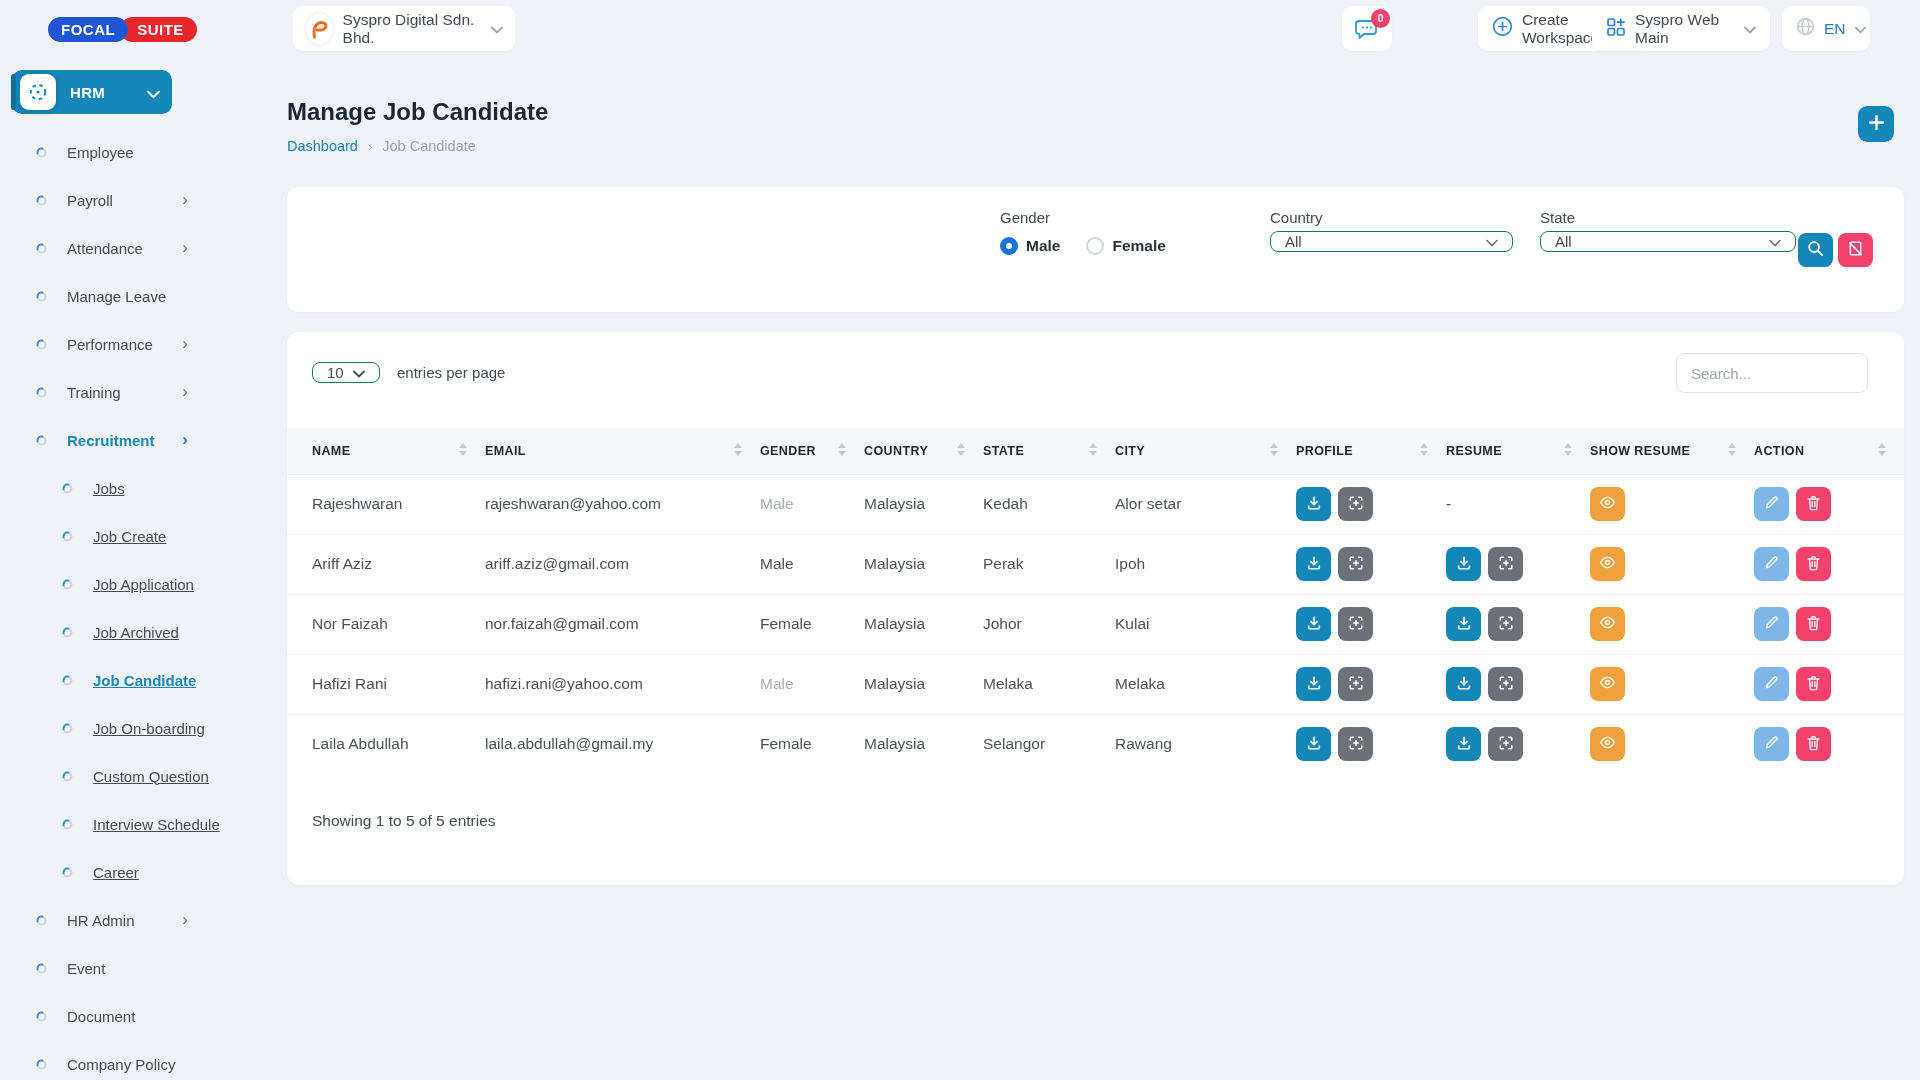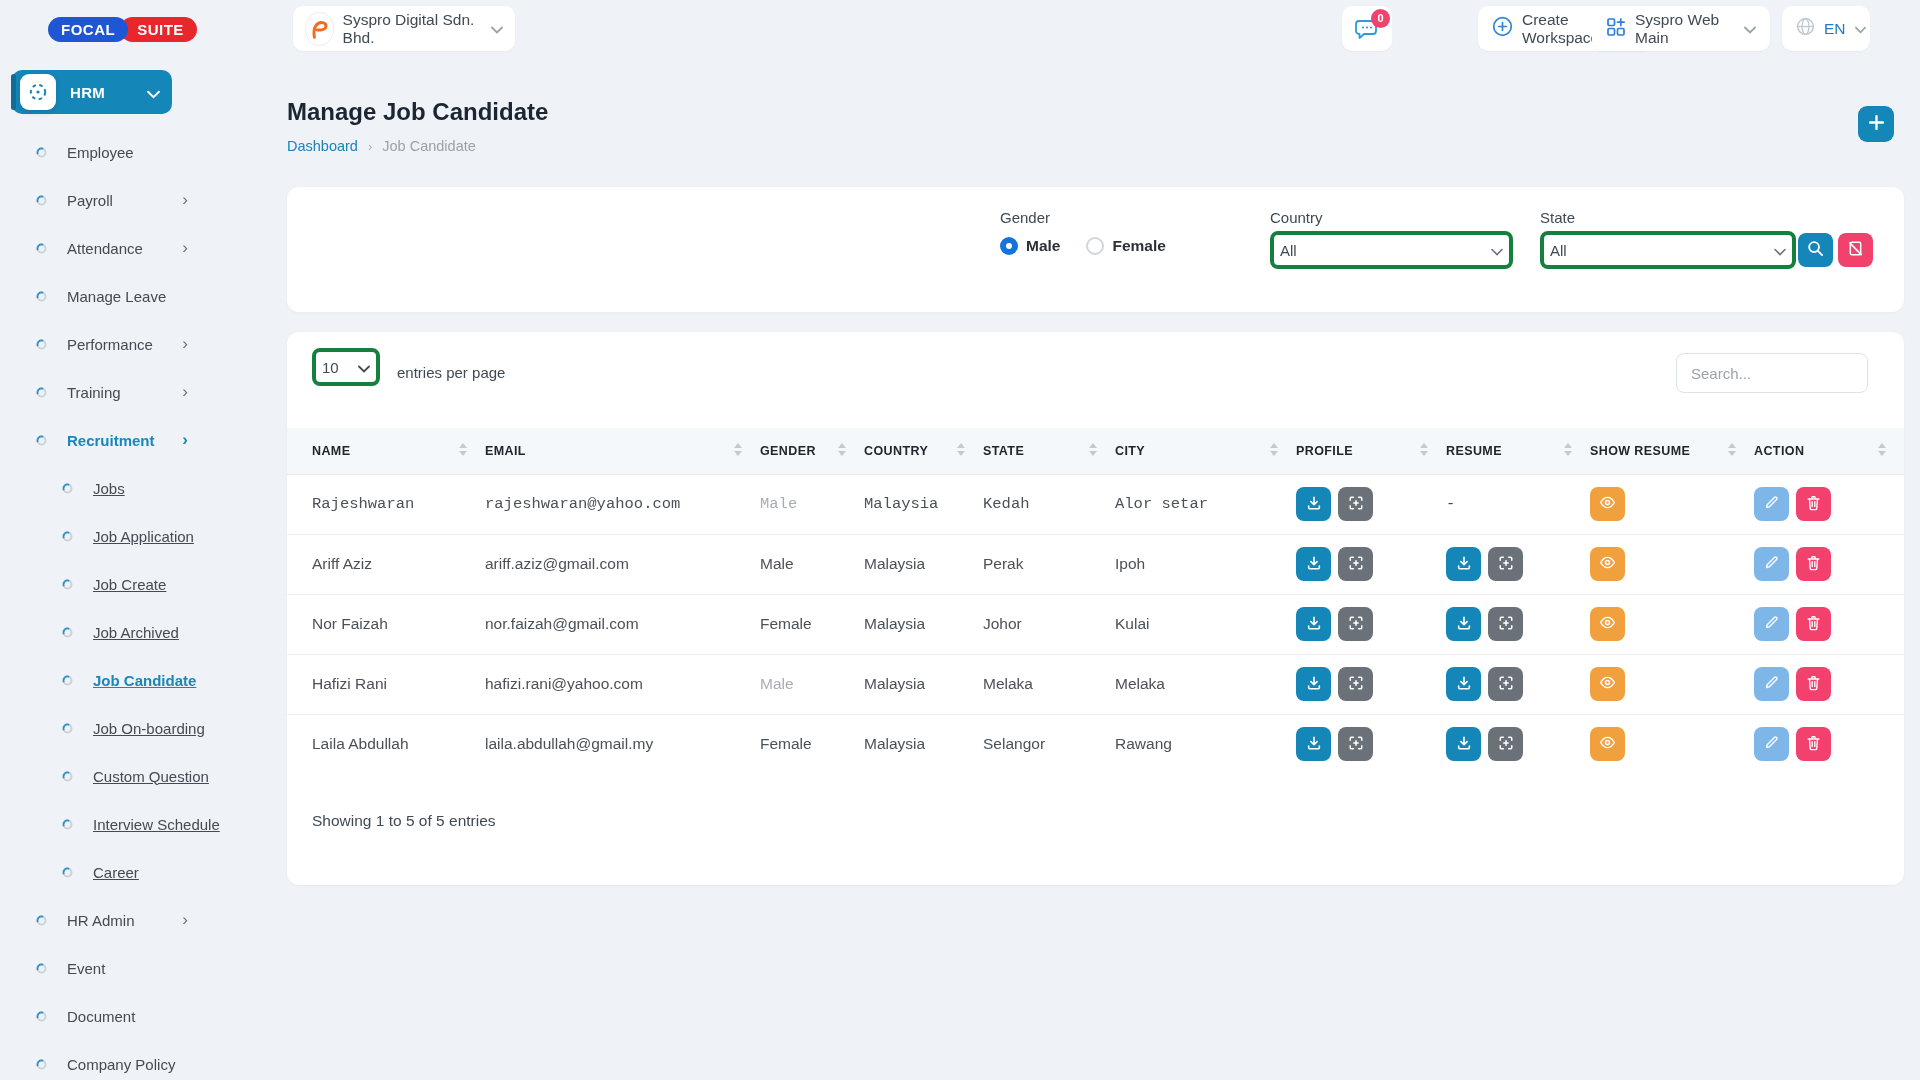--- a/index.html
+++ b/index.html
@@ -70,22 +70,22 @@
 
   .f-label { position:absolute; font-size:15px; color:#3f4a54; top:22px; }
   .radio-row { position:absolute; top:50px; display:flex; gap:26px; }
   .radio-opt { display:flex; align-items:center; gap:8px; font-size:15.5px; font-weight:bold;
     color:#2b3138; cursor:pointer; }
   .radio { width:18px; height:18px; border-radius:50%; border:2px solid #cfd6dd; background:#fff; }
   .radio.checked { border:none; background:#1673dd; position:relative; }
   .radio.checked::after { content:""; position:absolute; left:6px; top:6px; width:6px; height:6px;
     border-radius:50%; background:#fff; }
 
-  .select { position:absolute; top:44px; height:38px; border:4px solid #15803d; border-radius:8px;
-    background:#fff; display:flex; align-items:center; padding:0 6px; font-size:15px;
+  .select { position:absolute; top:44px; height:21px; border:1px solid #15803d; border-radius:8px;
+    background:#fff; display:flex; align-items:center; padding:0 14px; font-size:15px;
     color:#3f4a54; cursor:pointer; }
   .select .sel-chev { margin-left:auto; }
 
   .icon-btn { border:none; border-radius:8px; width:35px; height:34px; display:inline-flex;
     align-items:center; justify-content:center; cursor:pointer; color:#fff; }
   .btn-search { position:absolute; left:1511px; top:46px; background:#1486b8; }
   .btn-reset  { position:absolute; left:1551px; top:46px; background:#f1416c; }
 
   
   .entries-select { left:25px; top:23px; width:68px; }
@@ -97,21 +97,21 @@
 
   table { position:absolute; left:0; top:96px; width:1617px; border-collapse:collapse; table-layout:fixed; }
   thead th { background:#f5f8fa; height:46px; text-align:left; font-size:12.5px; font-weight:bold;
     text-transform:uppercase; letter-spacing:.4px; color:#20262e; position:relative; cursor:pointer; }
   th .sort { position:absolute; right:18px; top:15px; display:flex; flex-direction:column; gap:3px; }
   .caret-up { width:0; height:0; border-left:4px solid transparent; border-right:4px solid transparent;
     border-bottom:5px solid #c3cad2; }
   .caret-dn { width:0; height:0; border-left:4px solid transparent; border-right:4px solid transparent;
     border-top:5px solid #c3cad2; }
   tbody td { height:60px; font-size:15.5px; color:#4b5158; border-top:1px solid #eef0f3; }
-  tbody tr:first-child td { border-top:1px solid #e7ebef;font-family:Liberation Mono, monospace; }
+  tbody tr:first-child td { border-top:1px solid #e7ebef; }
   th.first, td.first { padding-left:25px; }
   td.muted { color:#a7adb4; }
   .cell-btns { display:flex; gap:7px; }
   .b-download { background:#1486b8; }
   .b-scan { background:#6b7178; }
   .b-eye { background:#f0a13d; }
   .b-edit { background:#7eb7e7; }
   .b-del { background:#f1416c; }
   .dash { color:#3f4a54; }
 
@@ -274,28 +274,28 @@
           <circle cx="5.5" cy="5.5" r="4" stroke="#c9d2da" stroke-width="1.8" fill="none"></circle>
           <path d="M1.6 6.5 A4 4 0 0 1 6.5 1.6" stroke="#3a8fc0" stroke-width="1.8" fill="none" stroke-linecap="round"></path>
         </svg>
         <span>Jobs</span>
       </div>
       <div class="menu-item sub">
         <svg class="bullet" width="11" height="11" viewBox="0 0 11 11" fill="none">
           <circle cx="5.5" cy="5.5" r="4" stroke="#c9d2da" stroke-width="1.8" fill="none"></circle>
           <path d="M1.6 6.5 A4 4 0 0 1 6.5 1.6" stroke="#3a8fc0" stroke-width="1.8" fill="none" stroke-linecap="round"></path>
         </svg>
+        <span>Job Create</span>
+      </div>
+      <div class="menu-item sub">
+        <svg class="bullet" width="11" height="11" viewBox="0 0 11 11" fill="none">
+          <circle cx="5.5" cy="5.5" r="4" stroke="#c9d2da" stroke-width="1.8" fill="none"></circle>
+          <path d="M1.6 6.5 A4 4 0 0 1 6.5 1.6" stroke="#3a8fc0" stroke-width="1.8" fill="none" stroke-linecap="round"></path>
+        </svg>
         <span>Job Application</span>
-      </div>
-      <div class="menu-item sub">
-        <svg class="bullet" width="11" height="11" viewBox="0 0 11 11" fill="none">
-          <circle cx="5.5" cy="5.5" r="4" stroke="#c9d2da" stroke-width="1.8" fill="none"></circle>
-          <path d="M1.6 6.5 A4 4 0 0 1 6.5 1.6" stroke="#3a8fc0" stroke-width="1.8" fill="none" stroke-linecap="round"></path>
-        </svg>
-        <span>Job Create</span>
       </div>
       <div class="menu-item sub">
         <svg class="bullet" width="11" height="11" viewBox="0 0 11 11" fill="none">
           <circle cx="5.5" cy="5.5" r="4" stroke="#c9d2da" stroke-width="1.8" fill="none"></circle>
           <path d="M1.6 6.5 A4 4 0 0 1 6.5 1.6" stroke="#3a8fc0" stroke-width="1.8" fill="none" stroke-linecap="round"></path>
         </svg>
         <span>Job Archived</span>
       </div>
       <div class="menu-item sub active">
         <svg class="bullet" width="11" height="11" viewBox="0 0 11 11" fill="none">
@@ -424,21 +424,21 @@
       <span>
         <svg width="17" height="17" viewBox="0 0 18 18" fill="none">
             <path d="M5 2.5 h8 a1.5 1.5 0 0 1 1.5 1.5 v10 a1.5 1.5 0 0 1 -1.5 1.5 h-8 a1.5 1.5 0 0 1 -1.5 -1.5 v-10 a1.5 1.5 0 0 1 1.5 -1.5 z" stroke="#fff" stroke-width="1.6" fill="none"></path>
             <path d="M3 3 L15 15.5" stroke="#fff" stroke-width="1.7" stroke-linecap="round"></path>
           </svg>
       </span>
     </button>
   </section>
 
   <section class="card table-card">
-    <div class="select entries-select" style="top:16px;text-align:right;">
+    <div class="select entries-select" style="top:30px;text-align:right;">
       <span>10</span>
       <span class="sel-chev">
         <svg width="12" height="8" viewBox="0 0 12 8" fill="none">
             <path d="M1 1.5 L6 6.5 L11 1.5" stroke="#444a52" stroke-width="1.8" stroke-linecap="round" fill="none"></path>
           </svg>
       </span>
     </div>
     <span class="entries-label">entries per page</span>
     <input class="tbl-search" type="text" placeholder="Search..." style="">
 

